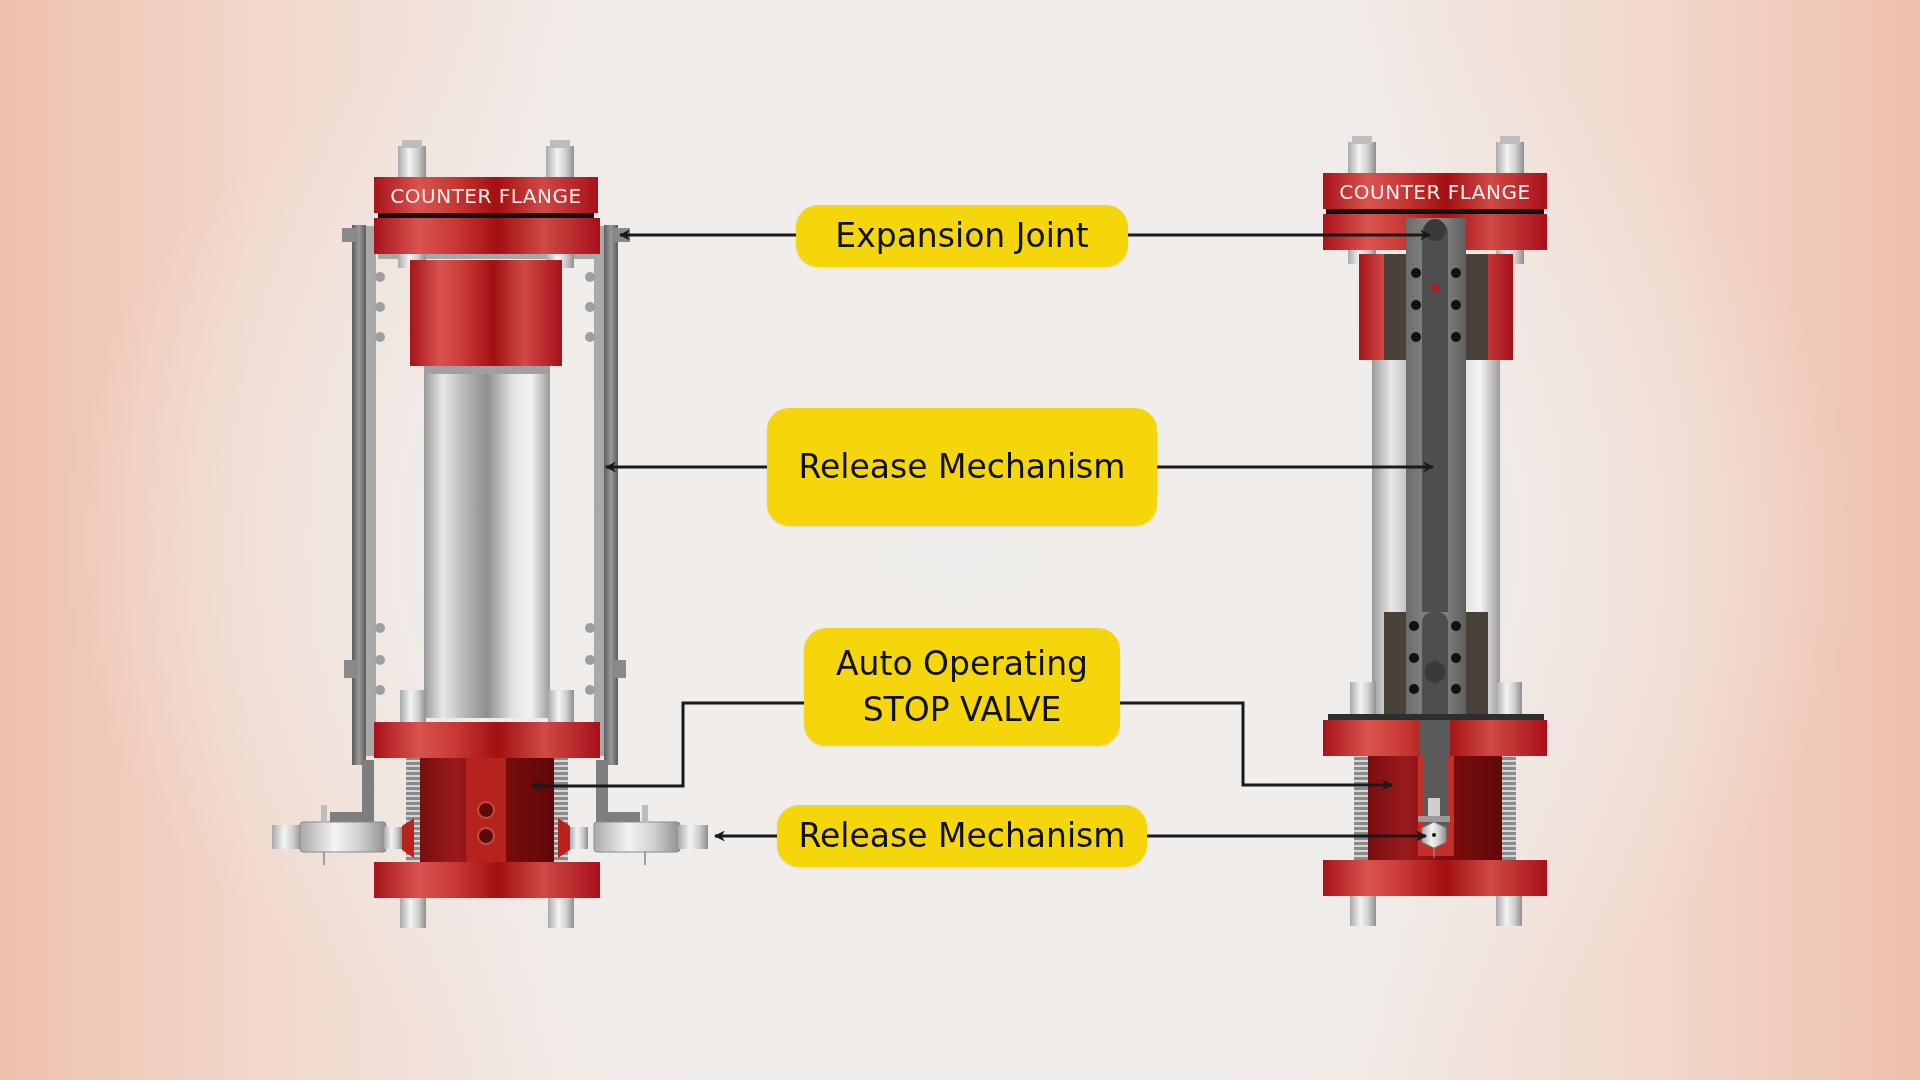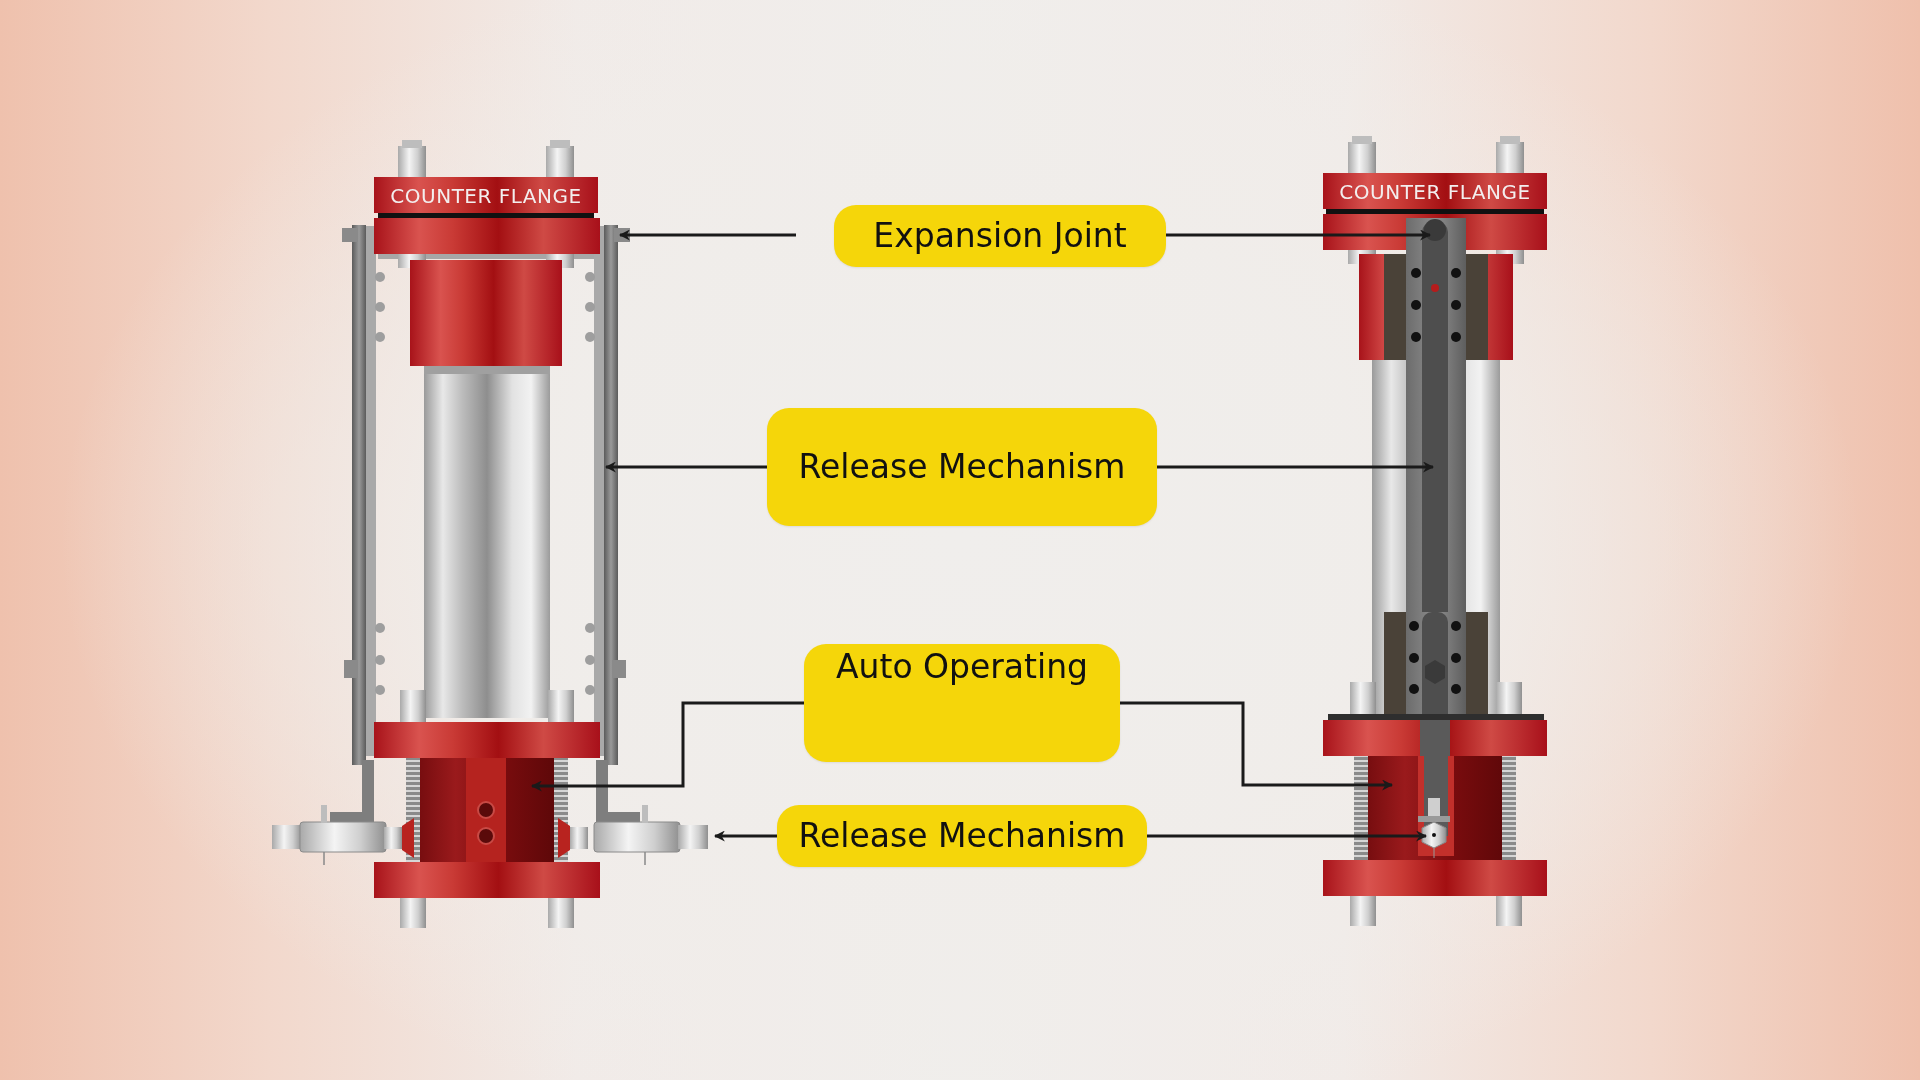--- a/index.html
+++ b/index.html
@@ -17,23 +17,23 @@
       background: #f5d60a;
       border-radius: 22px;
       color: #111;
       font-size: 33px;
       line-height: 46px;
       text-align: center;
       display: flex; flex-direction: column; align-items: center; justify-content: center;
       box-shadow: 0 1px 2px rgba(0,0,0,0.08);
     }
     .callout span { display: block; white-space: nowrap; }
-    #c-expansion { left: 796px; top: 205px; width: 332px; height: 62px; margin-left: 38px; }
+    #c-expansion { left: 796px; top: 205px; width: 332px; height: 62px; }
     #c-activating { left: 767px; top: 408px; width: 390px; height: 118px; }
-    #c-stopvalve { left: 804px; top: 644px; width: 316px; height: 118px; justify-content: space-between; }
+    #c-stopvalve { left: 804px; top: 628px; width: 316px; height: 118px; }
     #c-release { left: 777px; top: 805px; width: 370px; height: 62px; }
     .flange-label {
       font-family: "DejaVu Sans", "Liberation Sans", sans-serif;
       font-size: 20px; fill: #f3eeee; letter-spacing: 0.5px;
     }
   </style>
 </head>
 <body>
 
 <div id="stage">
@@ -268,17 +268,18 @@
 
   
   <div class="callout" id="c-expansion">
     <span>Expansion Joint</span>
   </div>
   <div class="callout" id="c-activating">
     <span>Release Mechanism</span>
   </div>
   <div class="callout" id="c-stopvalve">
     <span>Auto Operating</span>
+    <span>STOP VALVE</span>
   </div>
   <div class="callout" id="c-release">
     <span>Release Mechanism</span>
   </div>
 </div>
 
 </body></html>

